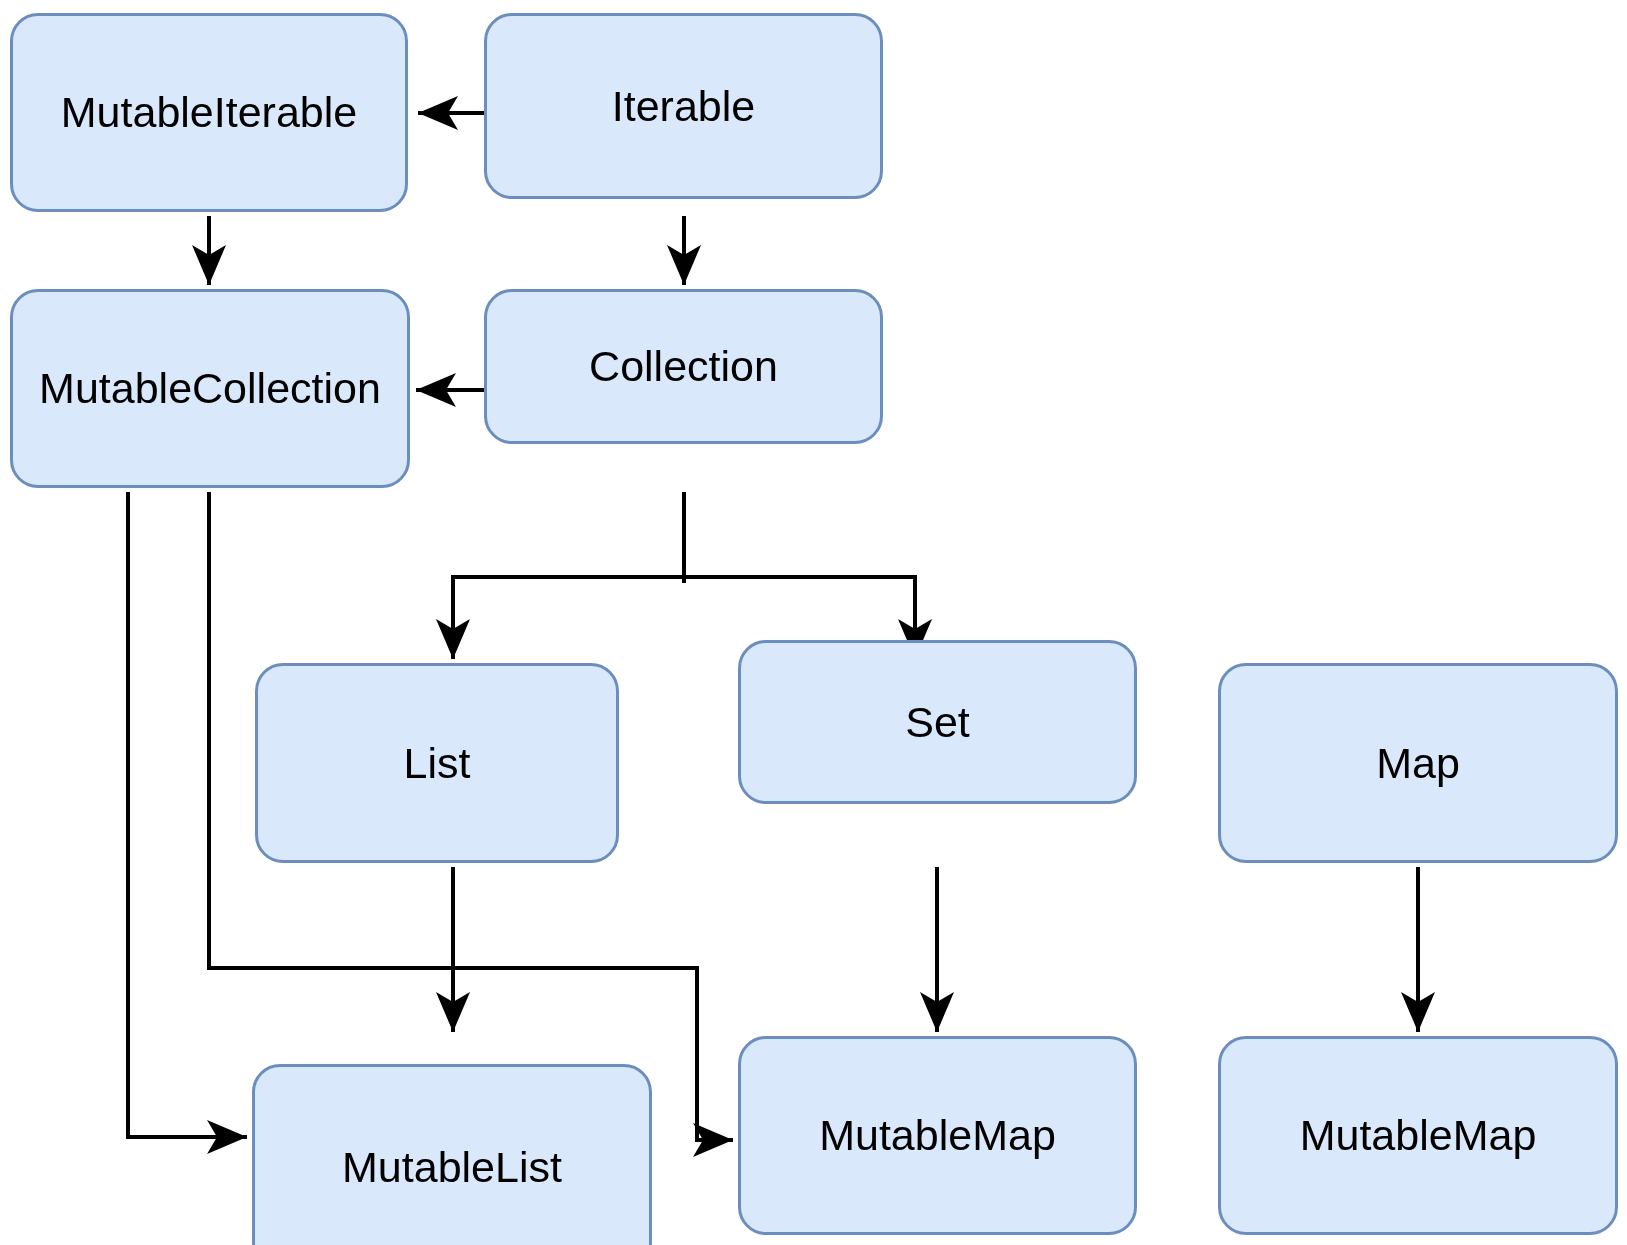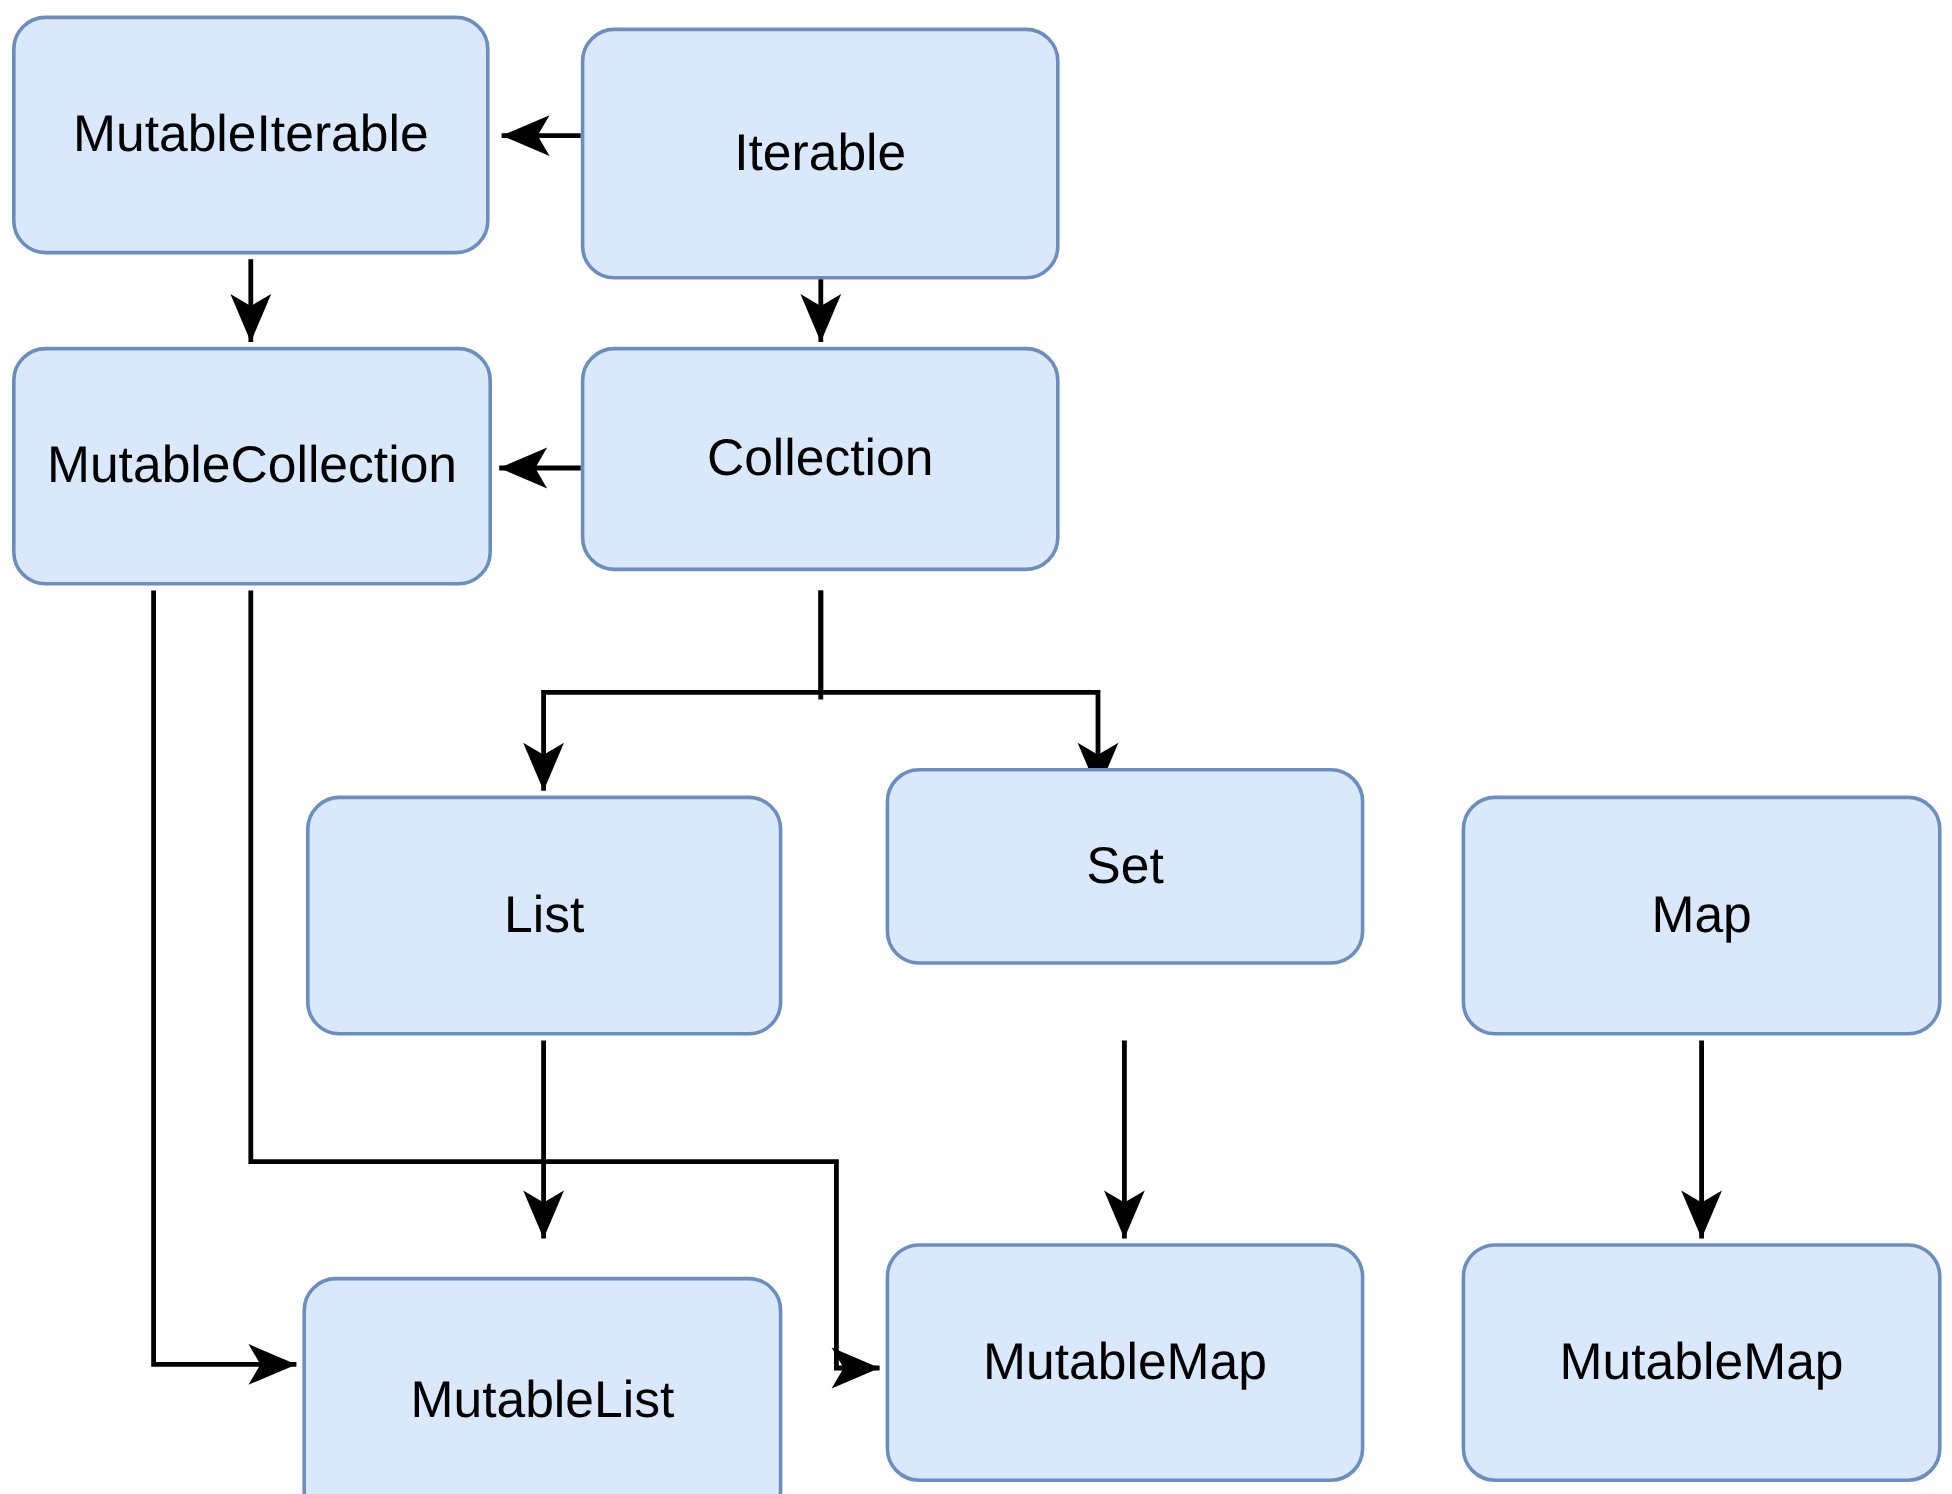--- a/index.html
+++ b/index.html
@@ -38,24 +38,24 @@
     align-items: center;
     justify-content: center;
     color: var(--text, #000000);
     font-size: 43px;
     line-height: 1;
     white-space: nowrap;
     cursor: default;
   }
   
   .n-mutable-iterable   { left: 10px;   top: 13px;   width: 398px; height: 199px; }
-  .n-iterable           { left: 484px;  top: 23px;   width: 399px; height: 210px; }
+  .n-iterable           { left: 484px;  top: 13px;   width: 399px; height: 186px; }
   .n-mutable-collection { left: 10px;   top: 289px;  width: 400px; height: 199px; justify-content: center; }
-  .n-collection         { left: 484px;  top: 289px;  width: 399px; height: 187px; }
-  .n-list               { left: 255px;  top: 663px;  width: 397px; height: 200px; }
+  .n-collection         { left: 484px;  top: 289px;  width: 399px; height: 155px; }
+  .n-list               { left: 255px;  top: 663px;  width: 364px; height: 200px; }
   .n-set                { left: 738px;  top: 640px;  width: 399px; height: 164px; }
   .n-map                { left: 1218px; top: 663px;  width: 400px; height: 200px; }
   .n-mutable-list       { left: 252px;  top: 1064px; width: 400px; height: 206px; }
   .n-mutable-set        { left: 738px;  top: 1036px; width: 399px; height: 199px; }
   .n-mutable-map        { left: 1218px; top: 1036px; width: 400px; height: 199px; align-items: center; }
 </style>
 </head>
 <body>
 
 <div class="canvas">

